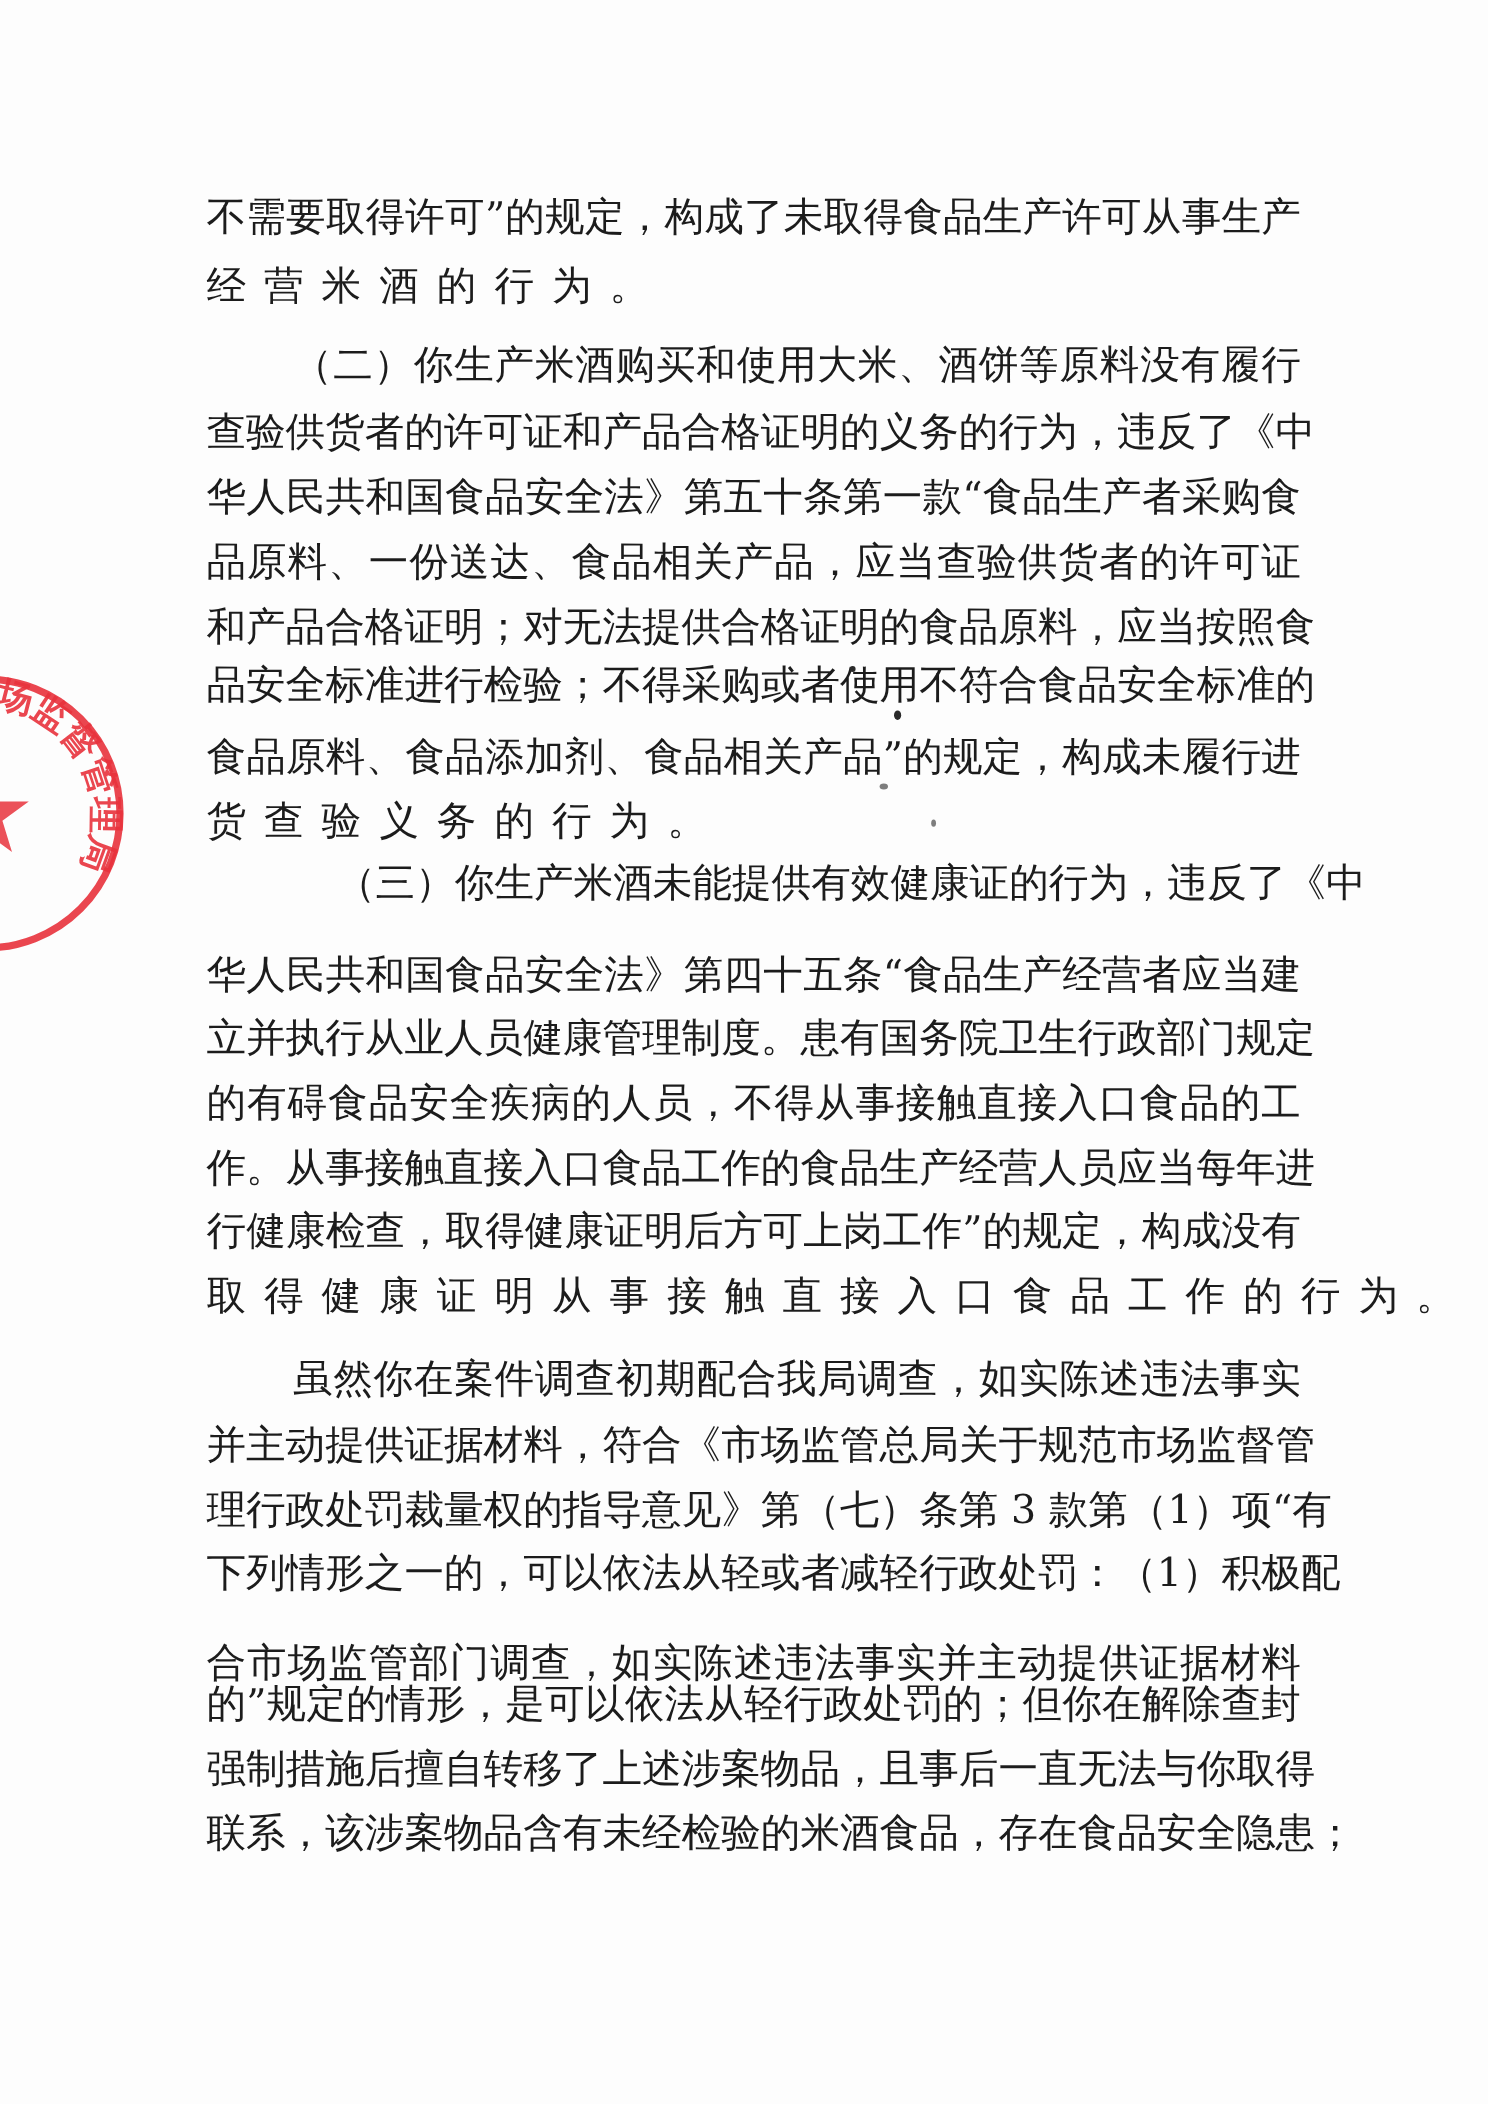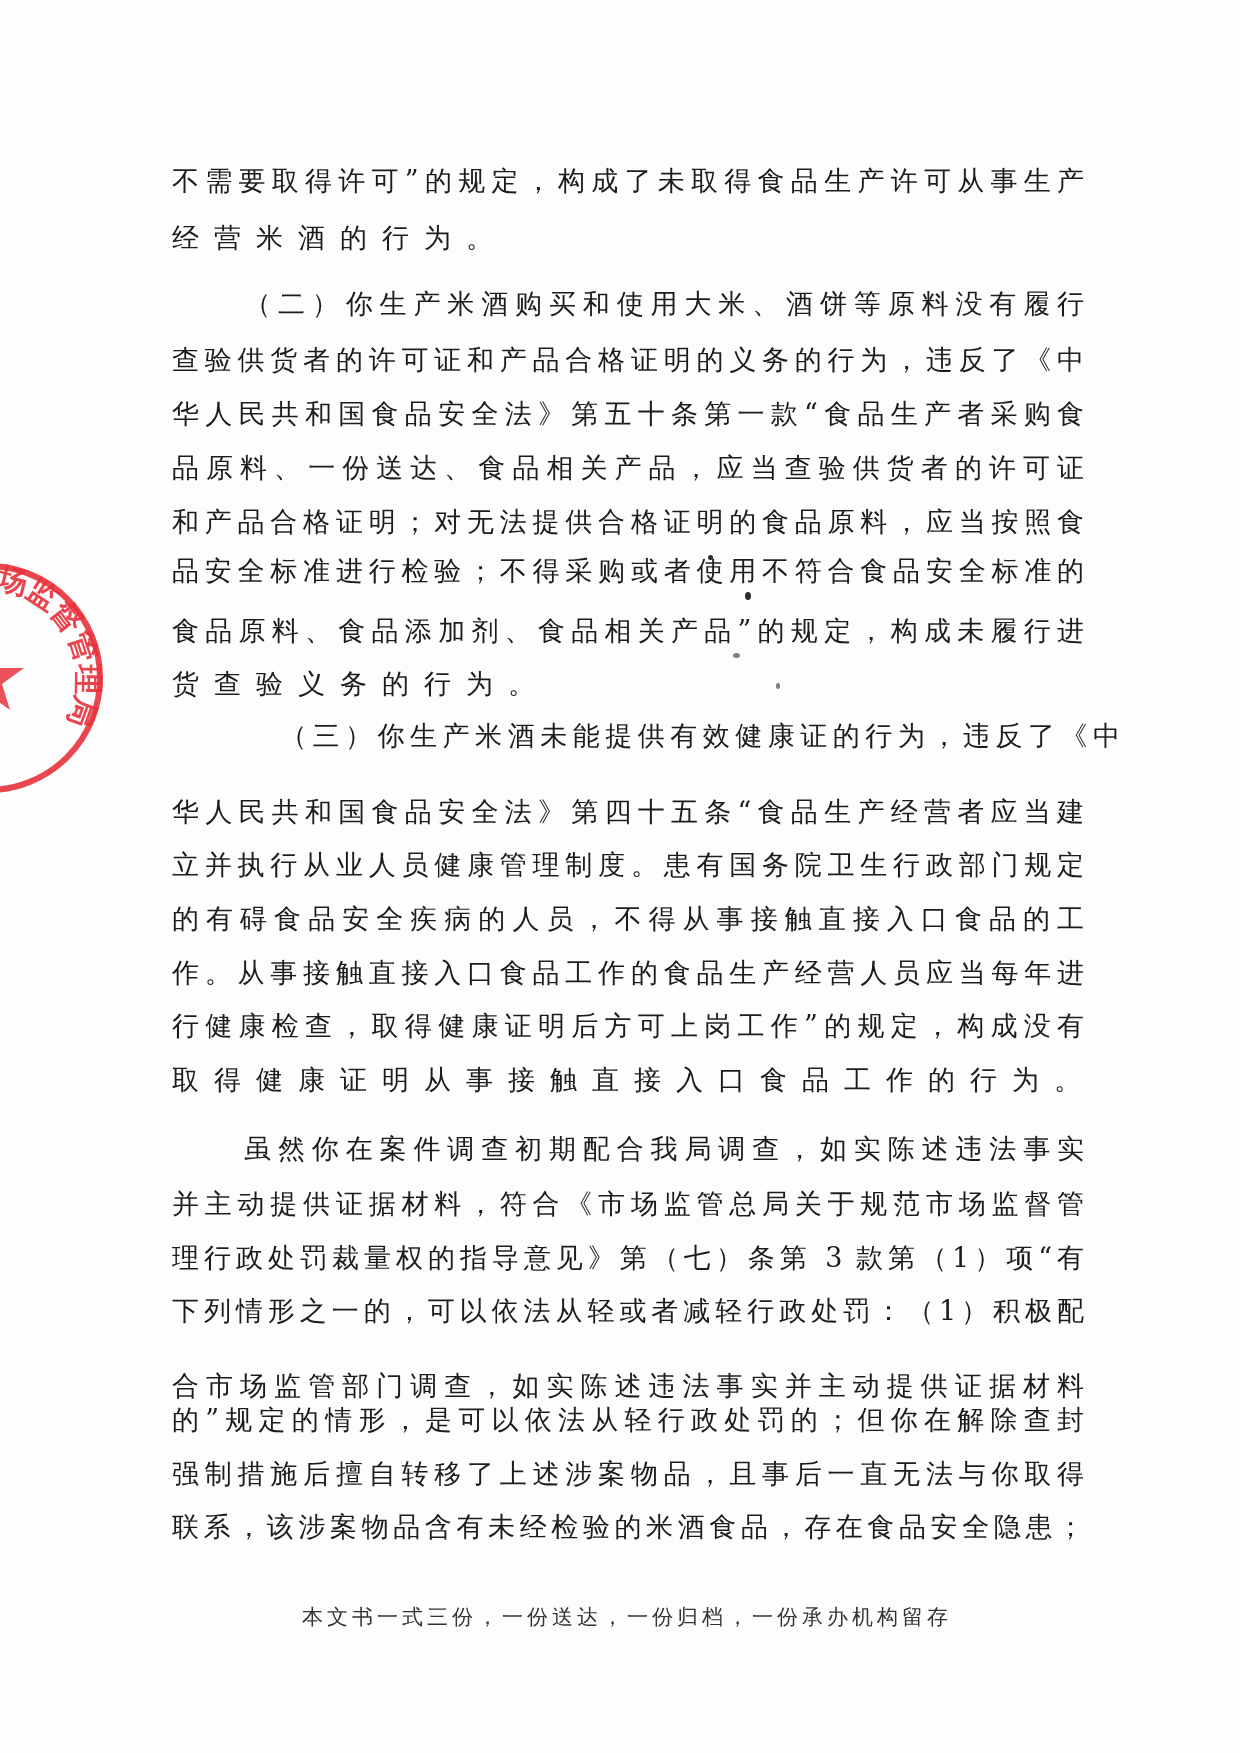--- a/index.html
+++ b/index.html
@@ -9,21 +9,21 @@
     font-family: "DejaVu Serif", "Liberation Serif", serif;
     color: #1c1c1c;
   }
   .page { position: absolute; inset: 0; }
   .line {
     position: absolute;
     left: 172px;
     width: 912px;
     height: 54px;
     line-height: 54px;
-    font-size: 27px;
+    font-size: 33px;
     text-align: justify;
     text-align-last: justify;
     white-space: nowrap;
     overflow: visible;
   }
   .line.indent { left: 244px; width: 840px; }
   .line.last { text-align-last: left; letter-spacing: 15px; }
   .footer {
     position: absolute;
     left: 302px; width: 646px;
@@ -82,14 +82,13 @@
       <div class="line" style="top: 1393px;">的”规定的情形，是可以依法从轻行政处罚的；但你在解除查封</div>
       <div class="line" style="top: 1447px;">强制措施后擅自转移了上述涉案物品，且事后一直无法与你取得</div>
       <div class="line" style="top: 1500px;">联系，该涉案物品含有未经检验的米酒食品，存在食品安全隐患；</div>
     </div>
 
   <div class="speck" style="left:708px;top:555px;width:5px;height:5px;"></div>
   <div class="speck" style="left:745px;top:592px;width:6px;height:8px;"></div>
   <div class="speck" style="left:733px;top:653px;width:7px;height:5px;opacity:.6"></div>
   <div class="speck" style="left:776px;top:683px;width:4px;height:6px;opacity:.6"></div>
 
-  <div class="footer">本文书一式三份，一份送达，一份归档，一份承办机构留存</div>
 </div>
 
 </body></html>

